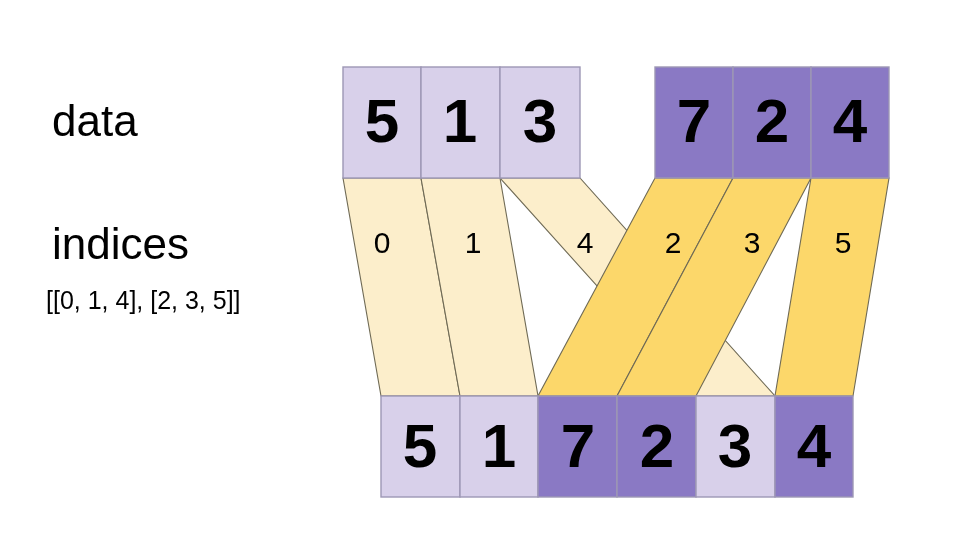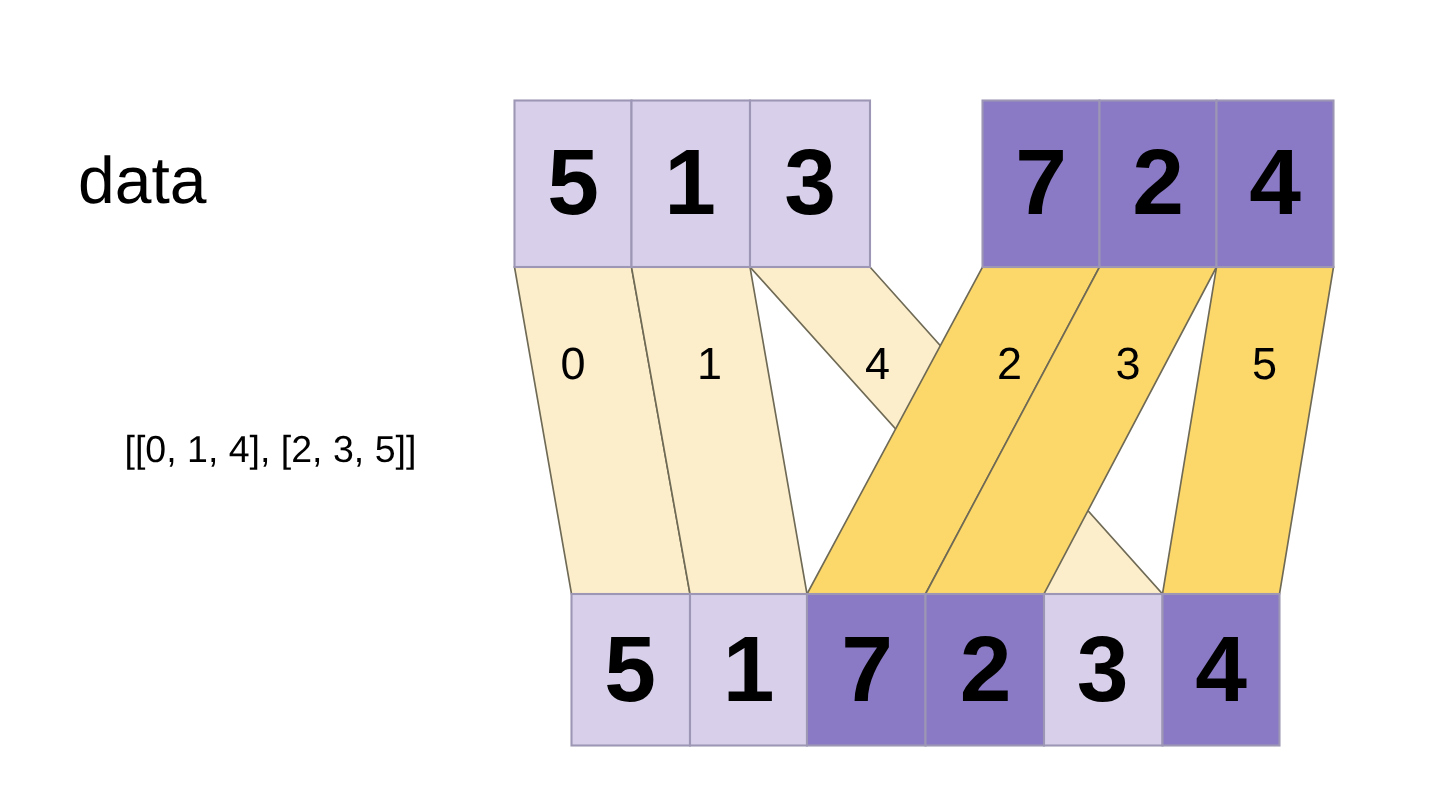--- a/index.html
+++ b/index.html
@@ -35,21 +35,20 @@
   #label-result { left: 52px; top: 418px; }
   .sub-label {
     position: absolute;
     left: 46px;
     top: 288px;
     font-family: "Liberation Sans", sans-serif;
     font-size: 25px;
     color: #000000;
     white-space: nowrap;
     line-height: 1;
-    margin-left: 37px;
   }
   svg#diagram {
     position: absolute;
     left: 0; top: 0;
     width: 960px;
     height: 540px;
   }
   .cell-value {
     font-family: "Liberation Sans", sans-serif;
     font-size: 62px;
@@ -69,20 +68,21 @@
   .cell-rect { stroke: #9d97b5; stroke-width: 1.4; }
   .ribbon    { stroke: #6f6a55; stroke-width: 1.1; }
 </style>
 </head>
 <body>
 
 <div id="stage">
 
   <div class="row-label" id="label-data">data</div>
 
+  <div class="row-label" id="label-indices">indices</div>
 
   <div class="sub-label">[[0, 1, 4], [2, 3, 5]]</div>
 
 
   <svg id="diagram" viewBox="0 0 960 540" xmlns="http://www.w3.org/2000/svg">
 
     <g>
 
       <polygon class="ribbon" points="343,178 421,178 460,396 381,396" fill="#fceecb"></polygon>
 

